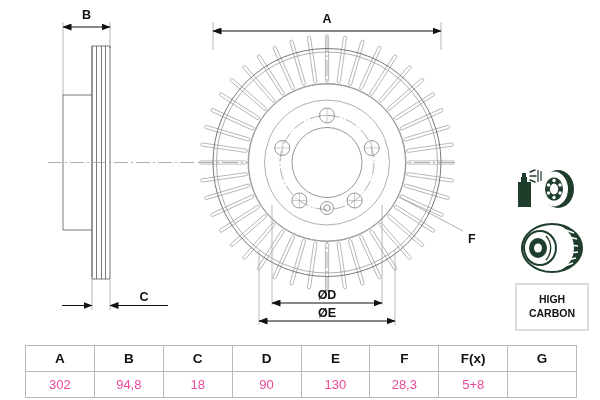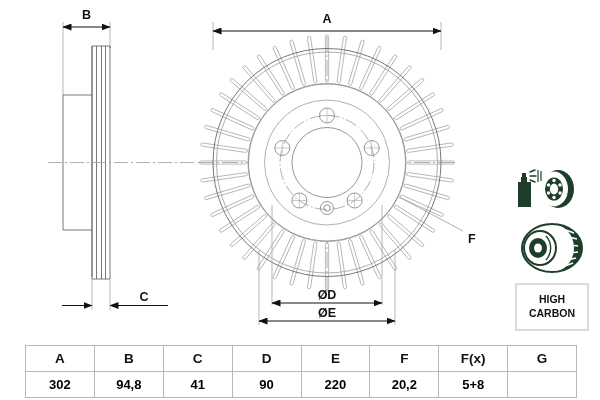--- a/index.html
+++ b/index.html
@@ -56,22 +56,22 @@
     vertical-align: middle;
     padding: 0;
   }
   #specs-table th {
     font-size: 13.5px;
     font-weight: 700;
     color: #111;
   }
   #specs-table td {
     font-size: 13px;
-    font-weight: 700;
-    color: #000000;
+    font-weight: 400;
+    color: #ec4899;
   }
 </style>
 </head>
 <body>
 
 <div id="root">
 
   <svg class="drawing" viewBox="0 0 600 400">
     <defs>
       <marker id="arrowR" markerWidth="9" markerHeight="7" refX="8.5" refY="3.5" orient="auto" markerUnits="userSpaceOnUse">
@@ -402,23 +402,23 @@
         <th>E</th>
         <th>F</th>
         <th>F(x)</th>
         <th>G</th>
       </tr>
     </thead>
     <tbody>
       <tr>
         <td>302</td>
         <td>94,8</td>
-        <td>41</td>
+        <td>18</td>
         <td>90</td>
-        <td>220</td>
-        <td>20,2</td>
+        <td>130</td>
+        <td>28,3</td>
         <td>5+8</td>
         <td></td>
       </tr>
     </tbody>
   </table>
 
 </div>
 
 </body></html>

